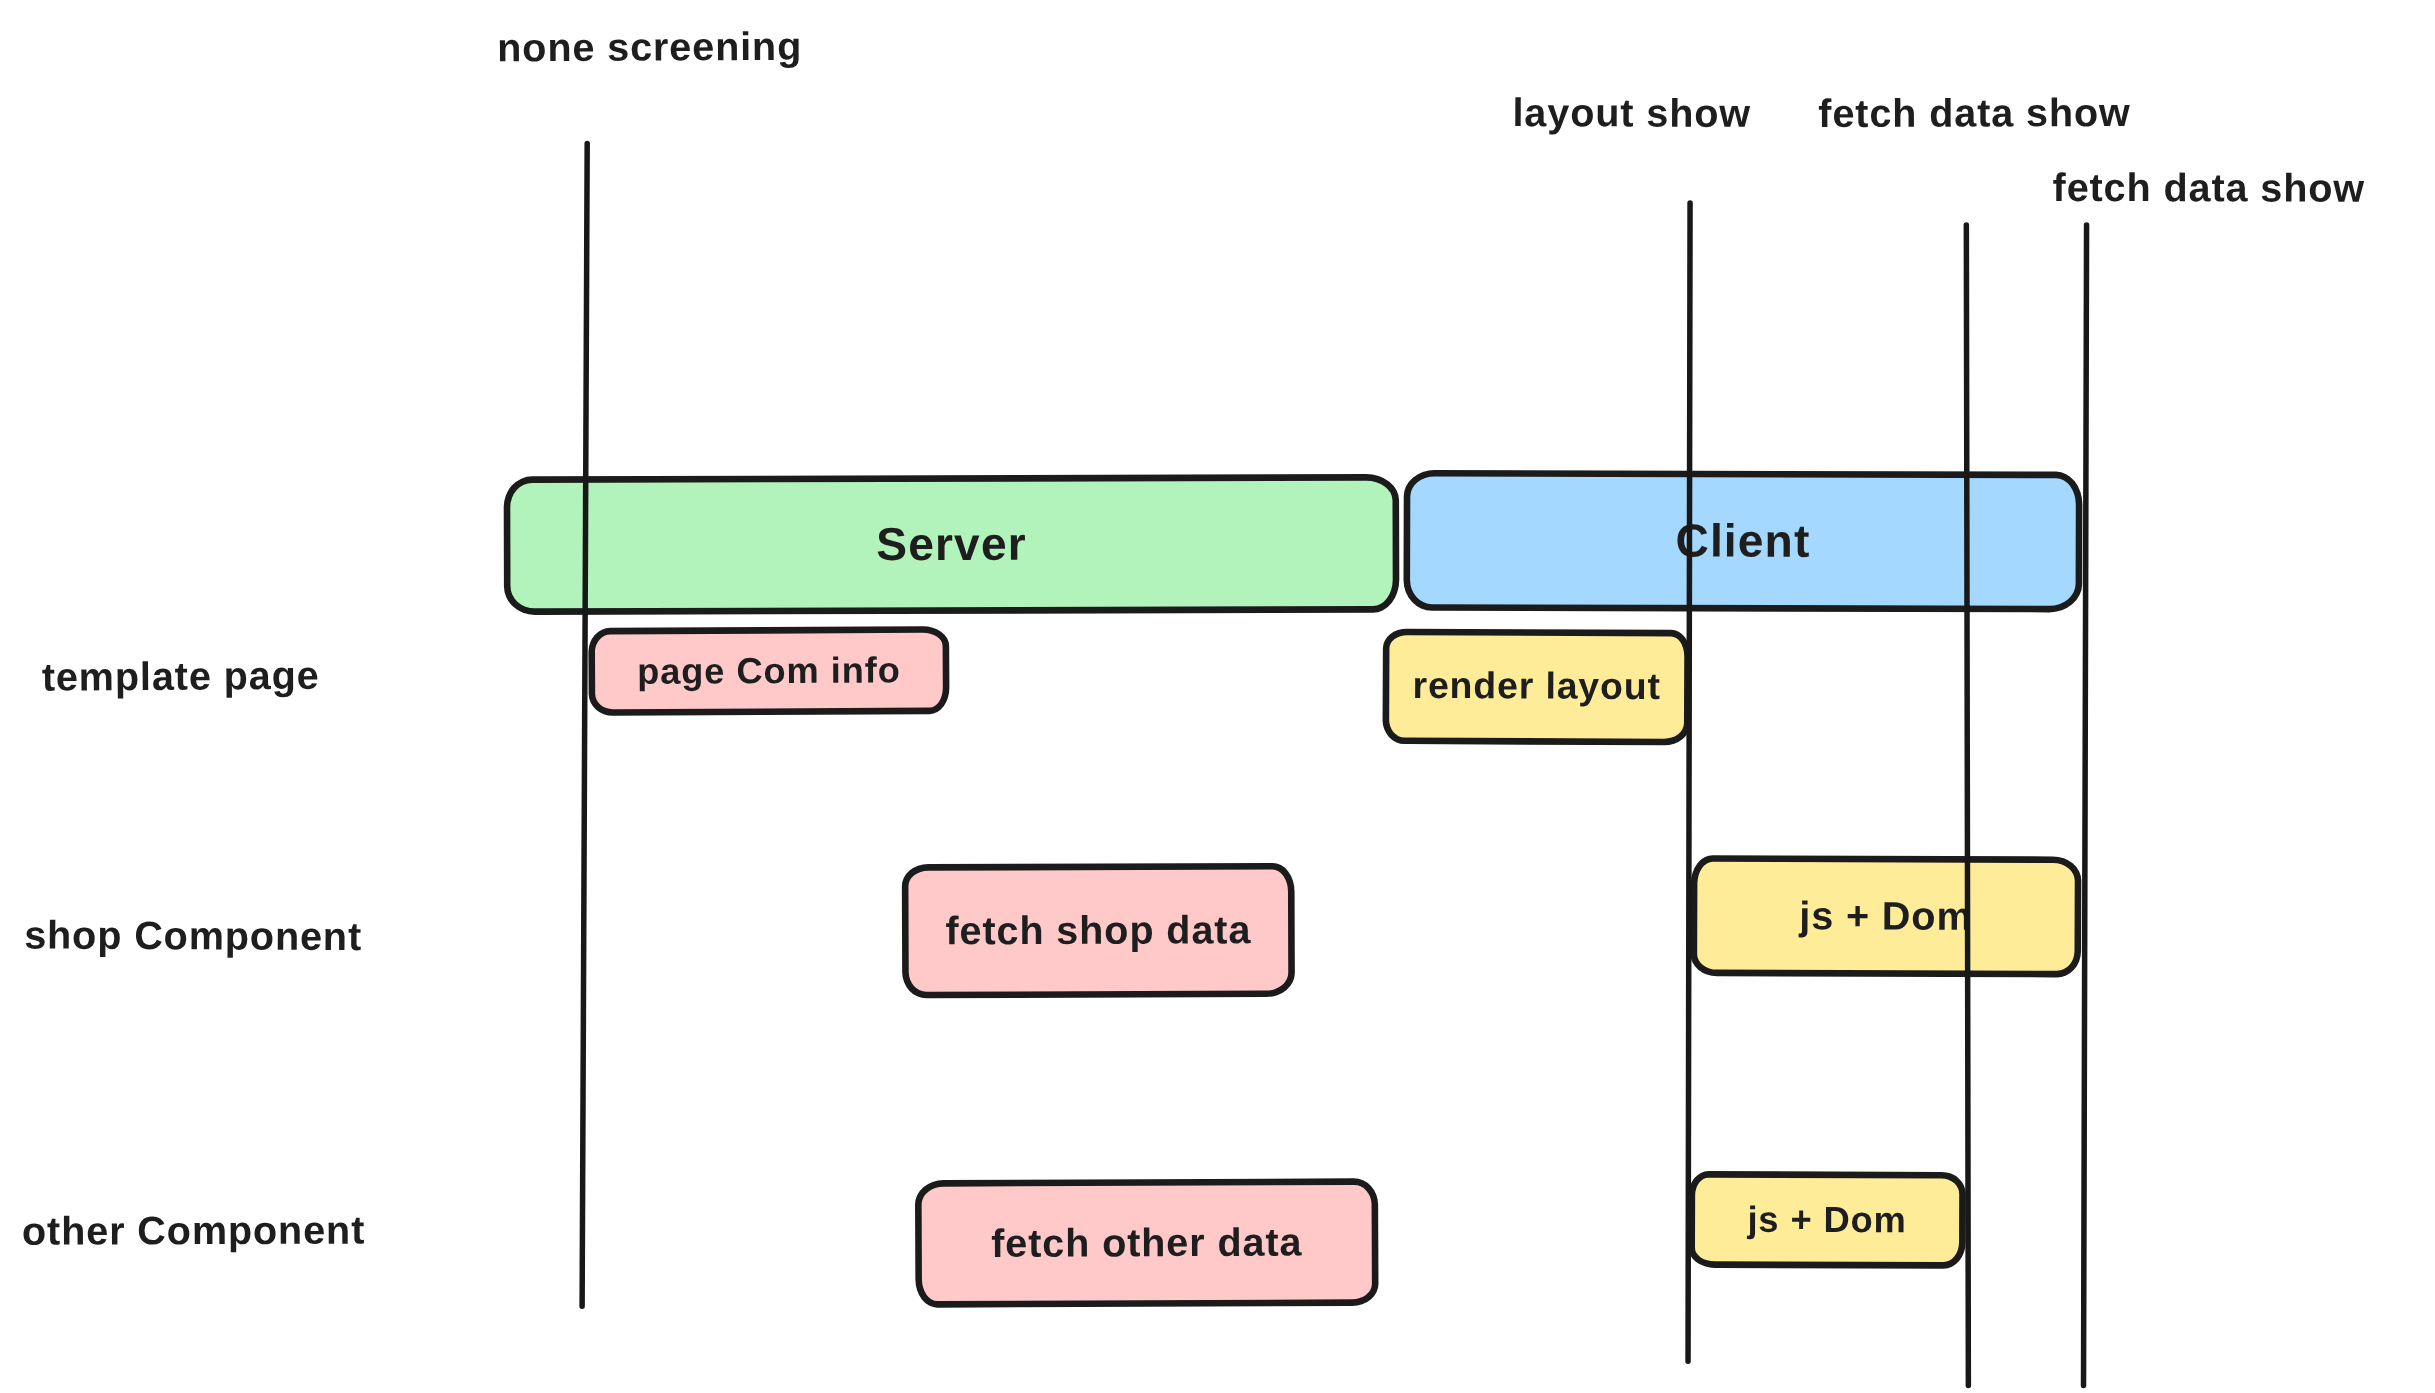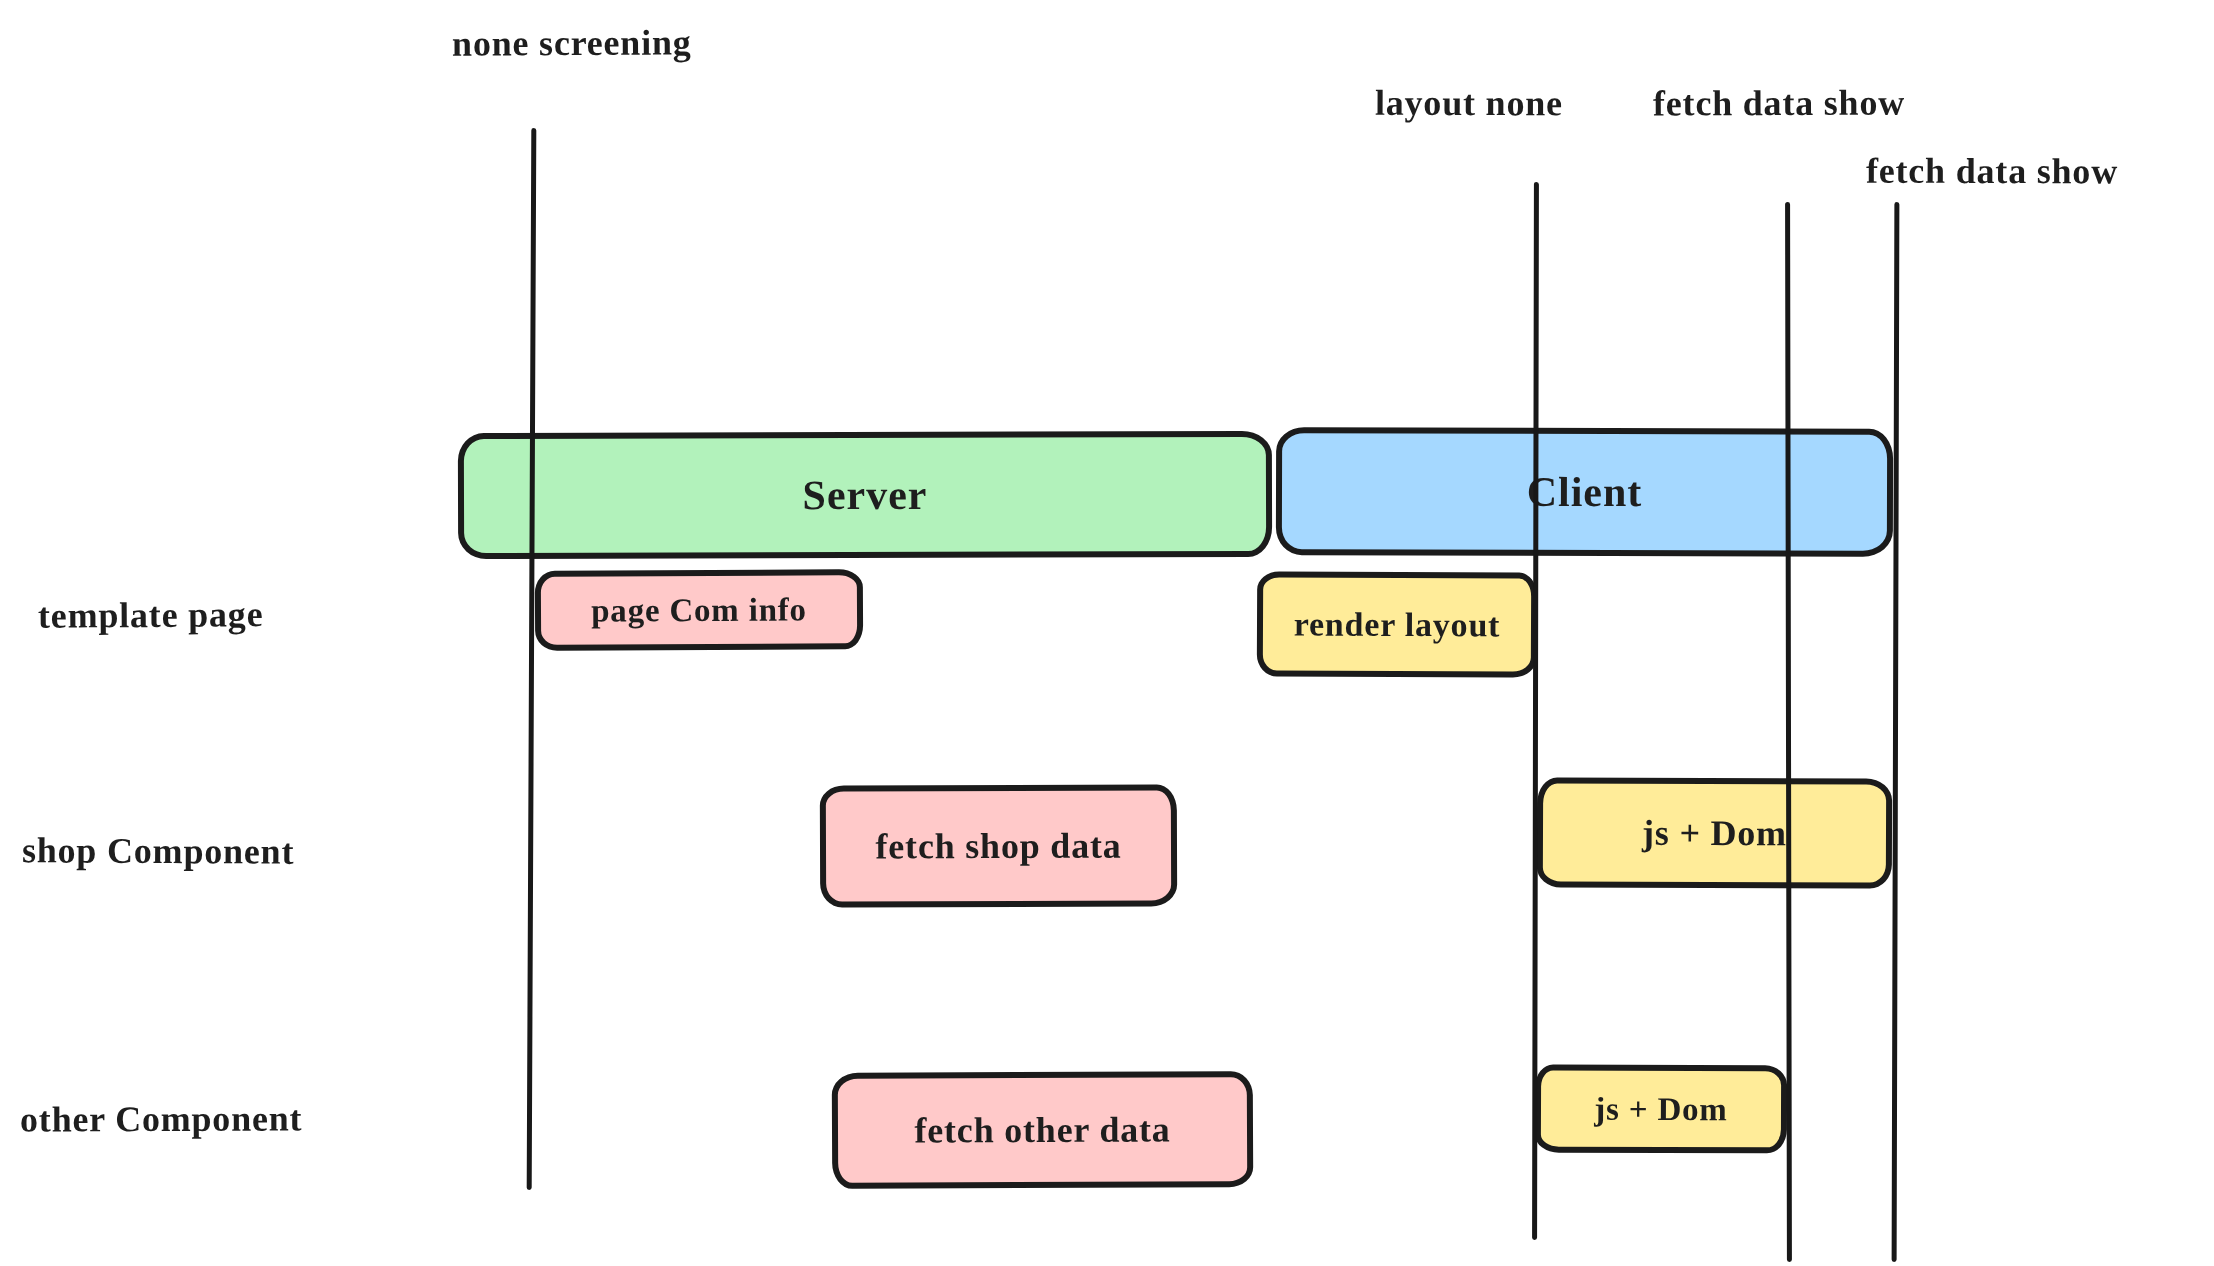--- a/index.html
+++ b/index.html
@@ -2,21 +2,21 @@
 <html><head>
 <meta charset="utf-8">
 <style>
   html, body { margin: 0; padding: 0; background: #ffffff; }
   .stage {
     position: relative;
     width: 2214px;
     height: 1266px;
     background: #ffffff;
     overflow: hidden;
-    font-family: Liberation Serif, serif;
+    font-family: Liberation Sans, sans-serif;
     color: #1e1e1e;
   }
 
   
   .toplabel, .rowlabel {
     position: absolute;
     font-size: 36px;
     font-weight: 600;
     letter-spacing: 0.8px;
     white-space: nowrap;
@@ -105,21 +105,21 @@
   .t-jsdom2    { left: 1535px; top: 1065px; width: 252px; height: 88px;
                  border-radius: 18px 22px 20px 24px / 22px 20px 24px 18px;
                  font-size: 33px; transform: rotate(0.2deg); }
 </style>
 </head>
 <body>
 
 <div class="stage">
 
   <div class="toplabel lbl-none">none screening</div>
-  <div class="toplabel lbl-layout">layout none</div>
+  <div class="toplabel lbl-layout">layout show</div>
   <div class="toplabel lbl-fetch1">fetch data show</div>
   <div class="toplabel lbl-fetch2">fetch data show</div>
 
   <div class="phase phase-server">
     <span>Server</span>
   </div>
   <div class="phase phase-client">
     <span>Client</span>
   </div>
 

